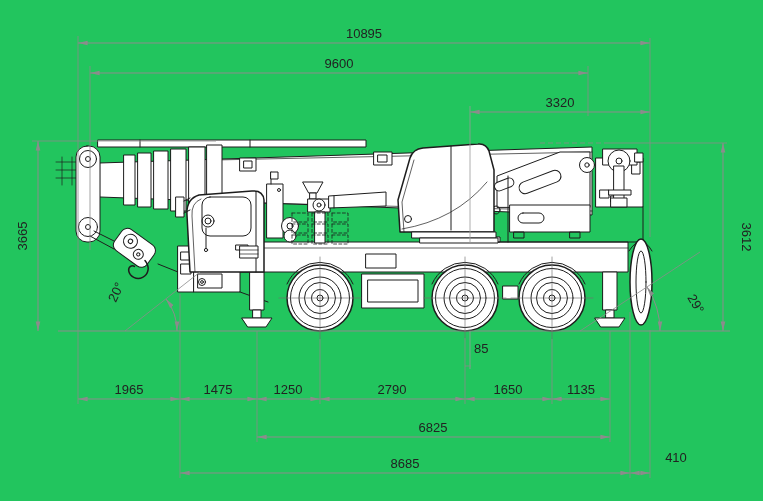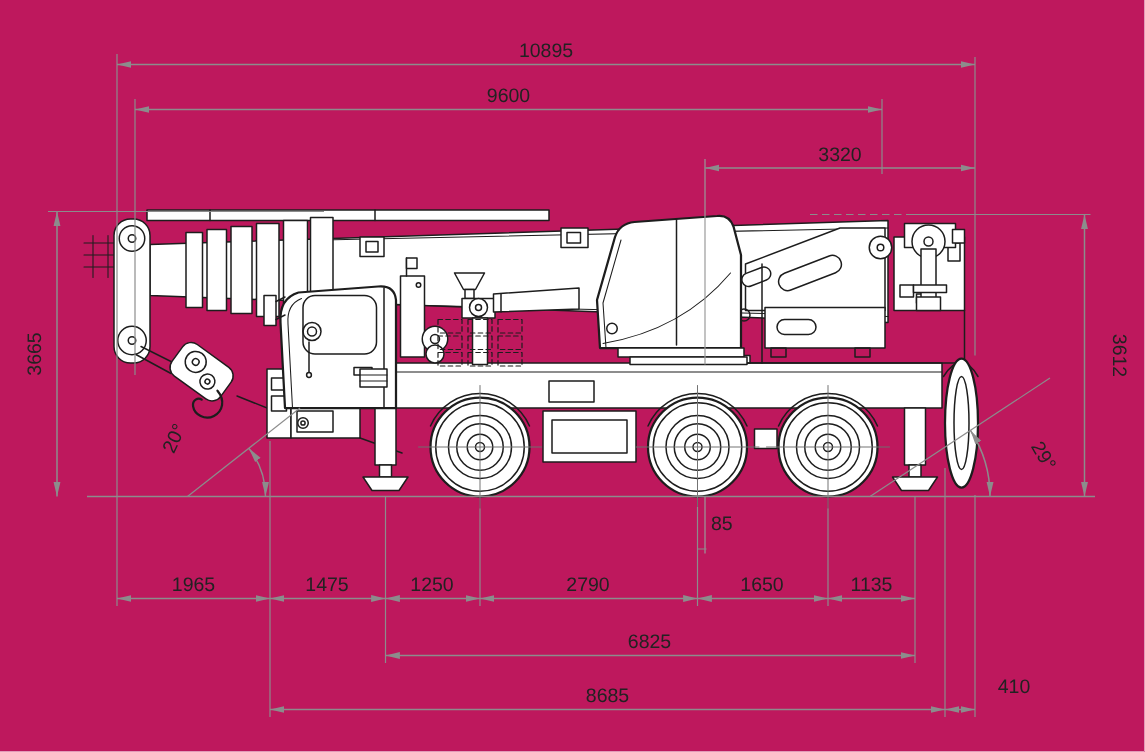--- a/index.html
+++ b/index.html
@@ -1,16 +1,16 @@
 <!DOCTYPE html>
 <html><head>
 <meta charset="utf-8">
 <style>
   html,body{margin:0;padding:0;background:#fff;}
-  .stage{position:relative;width:763px;height:501px;background:#be185d;overflow:hidden;
+  .stage{position:relative;width:763px;height:501px;background:#22c55e;overflow:hidden;
          font-family:"Liberation Sans",sans-serif;}
   svg{display:block;}
   
   .v{stroke:#1d1d1d;fill:none;stroke-width:1;stroke-linejoin:round;stroke-linecap:round;}
   .w{fill:#ffffff;}
   .v2{stroke-width:1.5;}
   .thin{stroke-width:0.7;}
   .dash{stroke-dasharray:3 2.2;stroke-width:0.8;}
   
   .dim{stroke:#8c8c8c;fill:none;stroke-width:1;}

